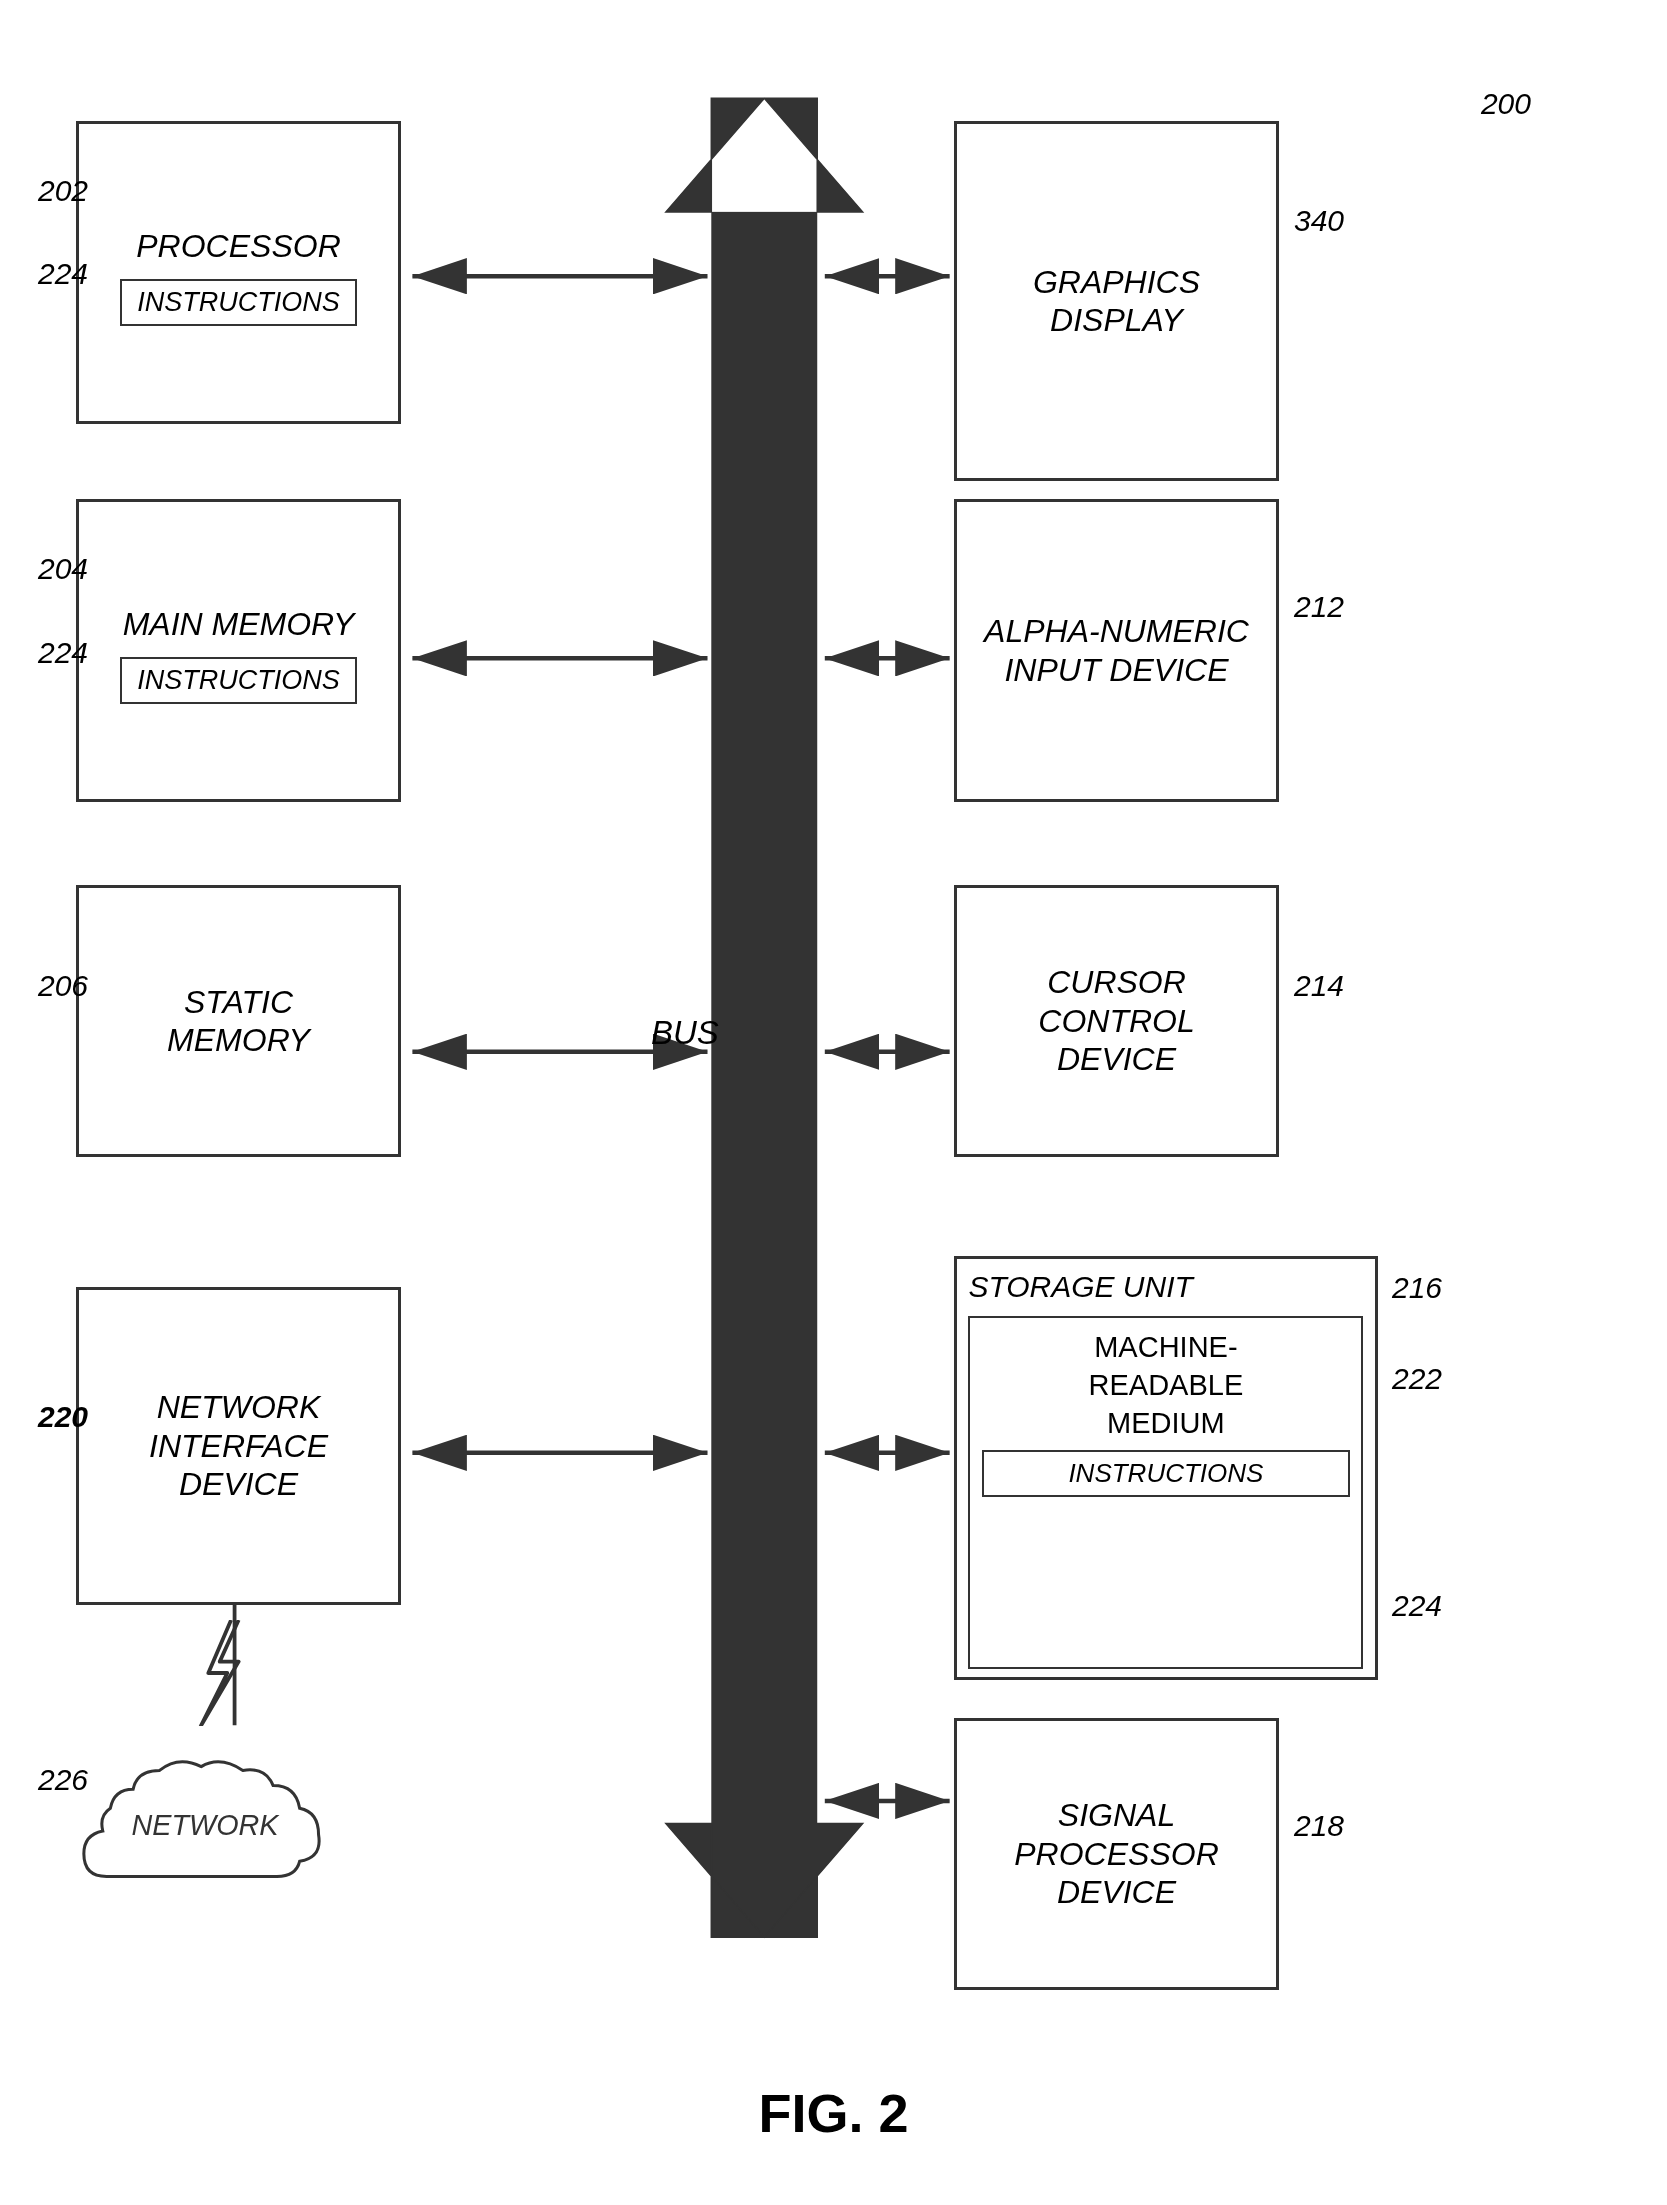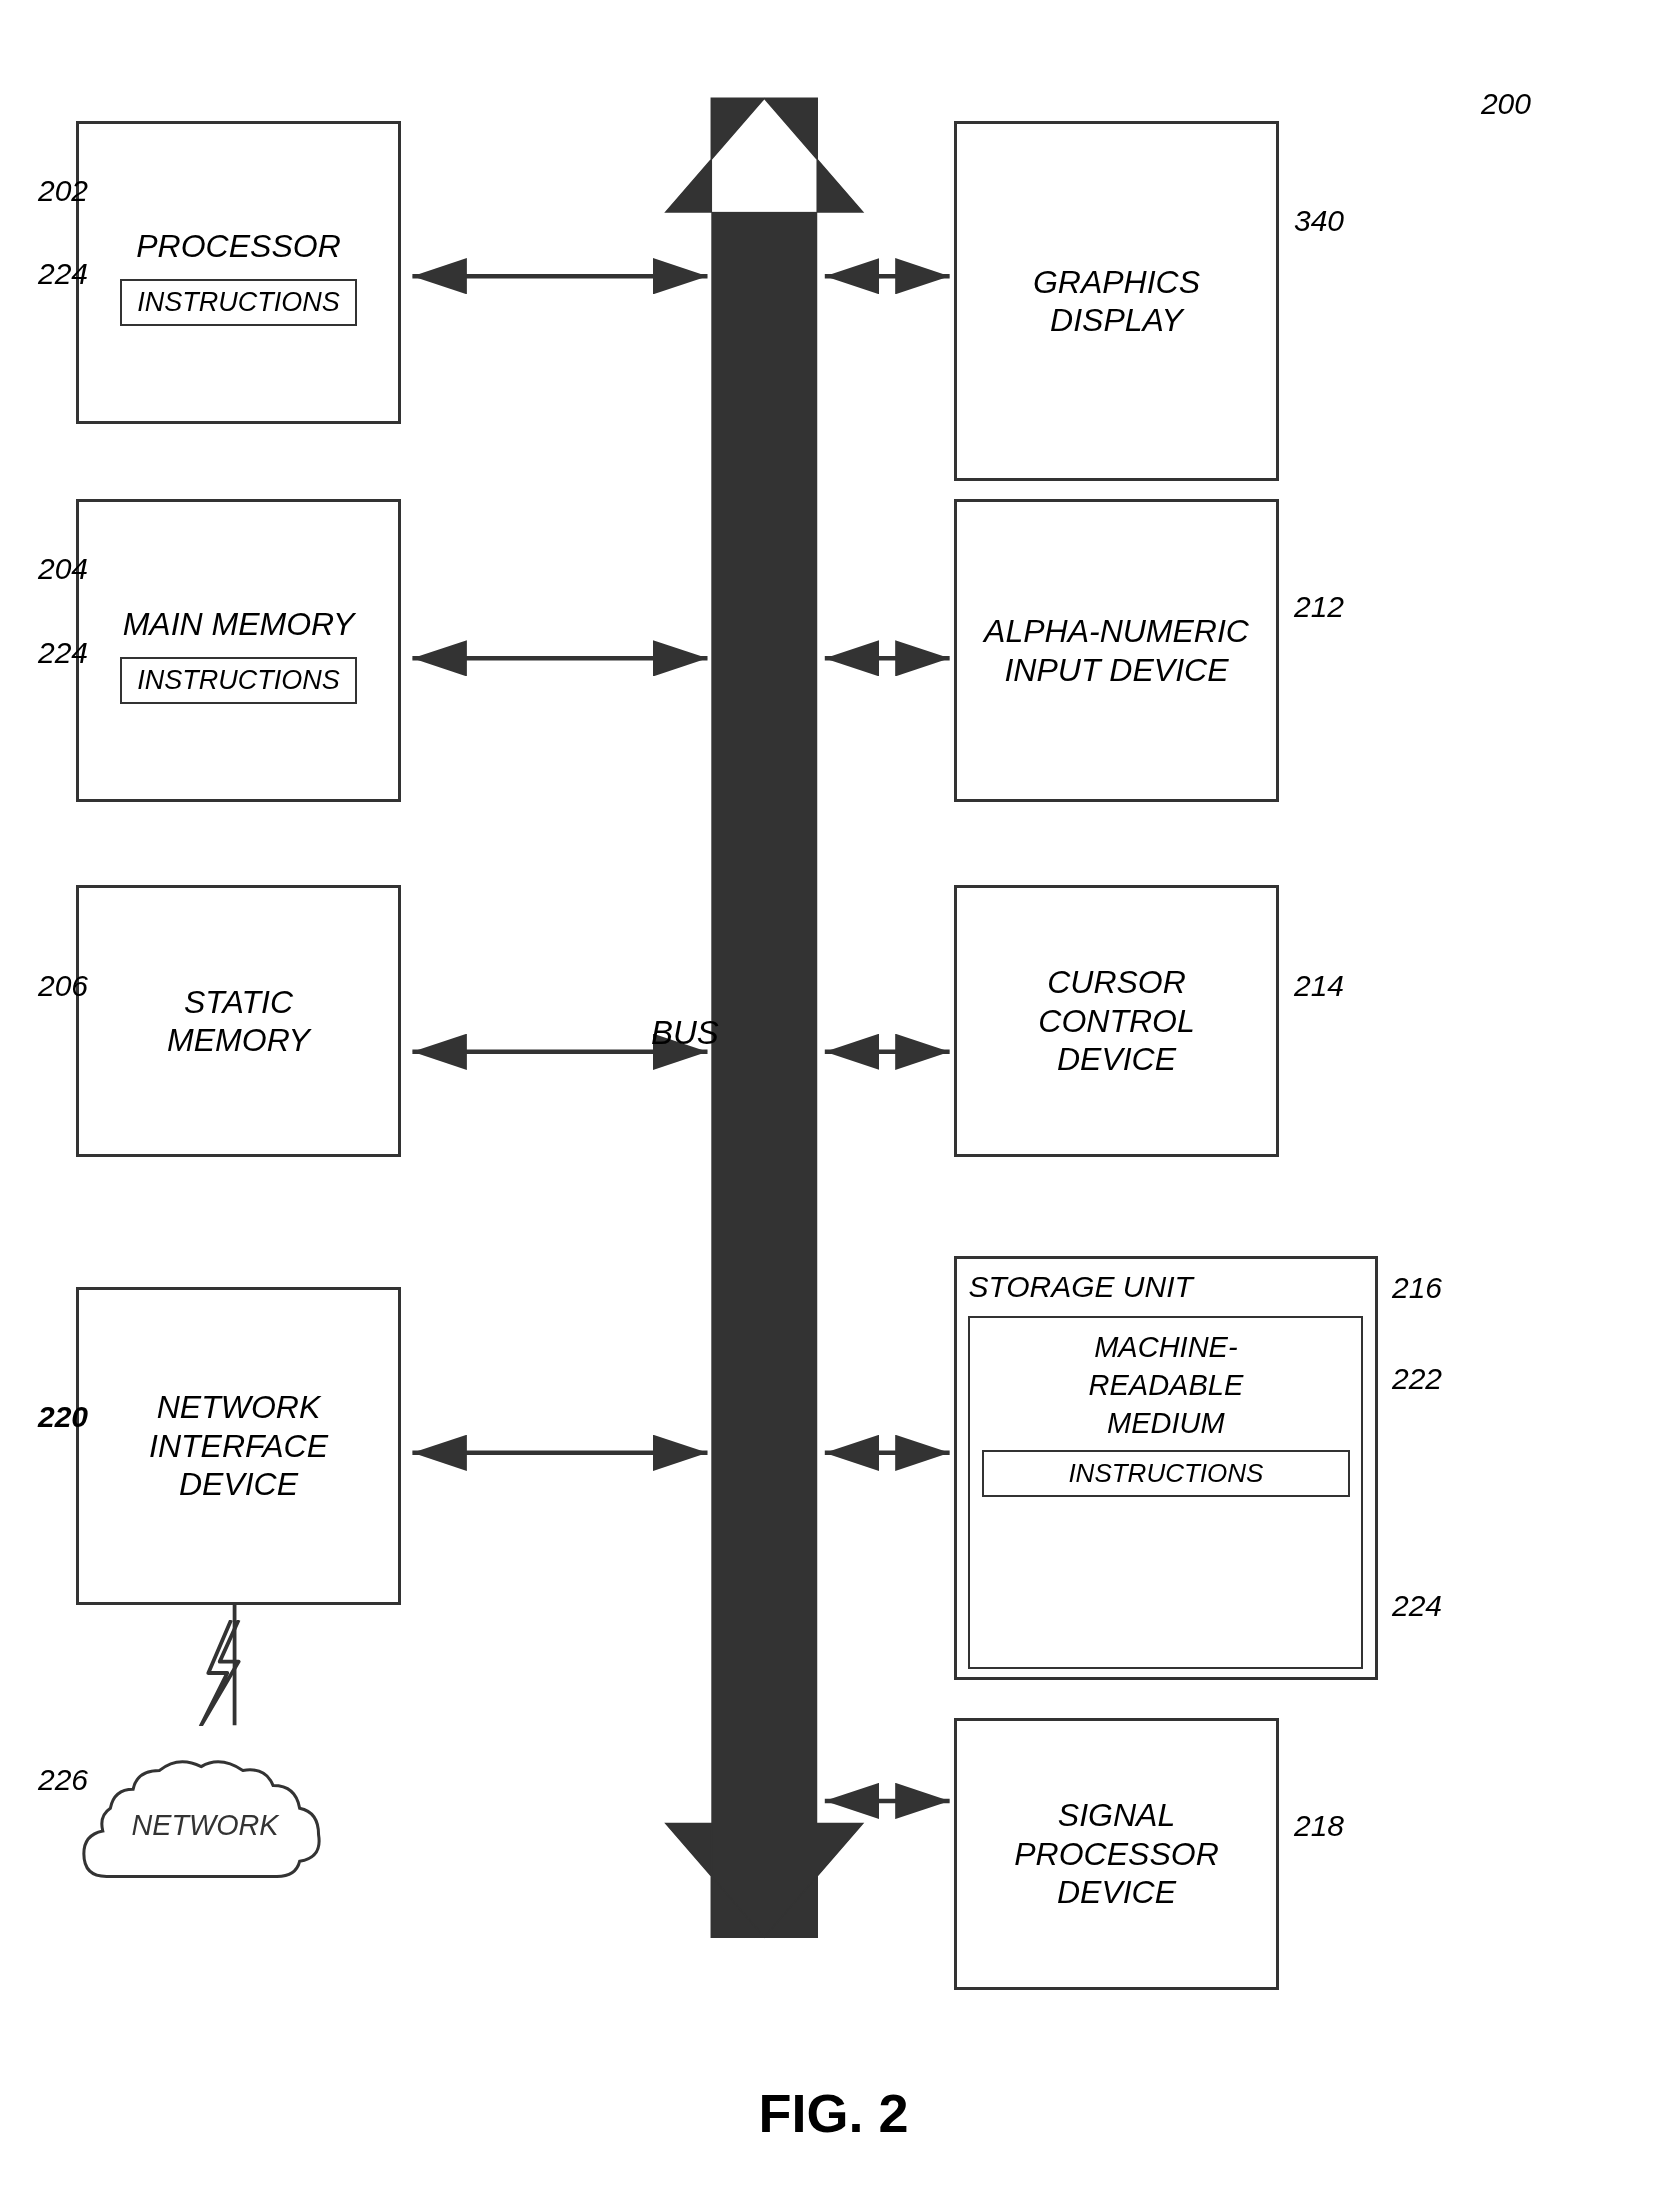--- a/index.html
+++ b/index.html
@@ -208,21 +208,21 @@
 CONTROL
 DEVICE</div>
   </div>
   <div class="ref-label" style="left:1294px; top:969px;">214</div>
 
   <div class="box" style="left:954px; top:1256px; width:424px; height:424px; align-items:flex-start; justify-content:flex-start; padding:0;">
 
     <div style="width:100%; padding:11.4px 11.4px 3.8px 11.4px; font-style:italic; font-size:30px; text-align:left;">STORAGE UNIT</div>
 
     <div style="position:relative; margin:7.6px 11.4px; border:2.3px solid #333; width:calc(100% - 23px); padding:11.4px; flex:1;">
-      <div style="font-size:29px; font-style:italic; line-height:1.3; text-align:center;">MACHINE-<br>READABLE<br>MEDIUM</div>
+      <div style="font-size:29px; line-height:1.3; text-align:center;">MACHINE-<br>READABLE<br>MEDIUM</div>
       <div style="border:2.3px solid #333; text-align:center; padding:6px 11.4px; margin-top:7.6px; font-size:26px; font-style:italic;">INSTRUCTIONS</div>
     </div>
   </div>
   <div class="ref-label" style="left:1392px; top:1271px;">216</div>
   <div class="ref-label" style="left:1392px; top:1362px;">222</div>
   <div class="ref-label" style="left:1392px; top:1589px;">224</div>
 
   <div class="box" style="left:954px; top:1718px; width:325px; height:272px;">
     <div class="box-title" style="white-space:pre-line;">SIGNAL
 PROCESSOR

